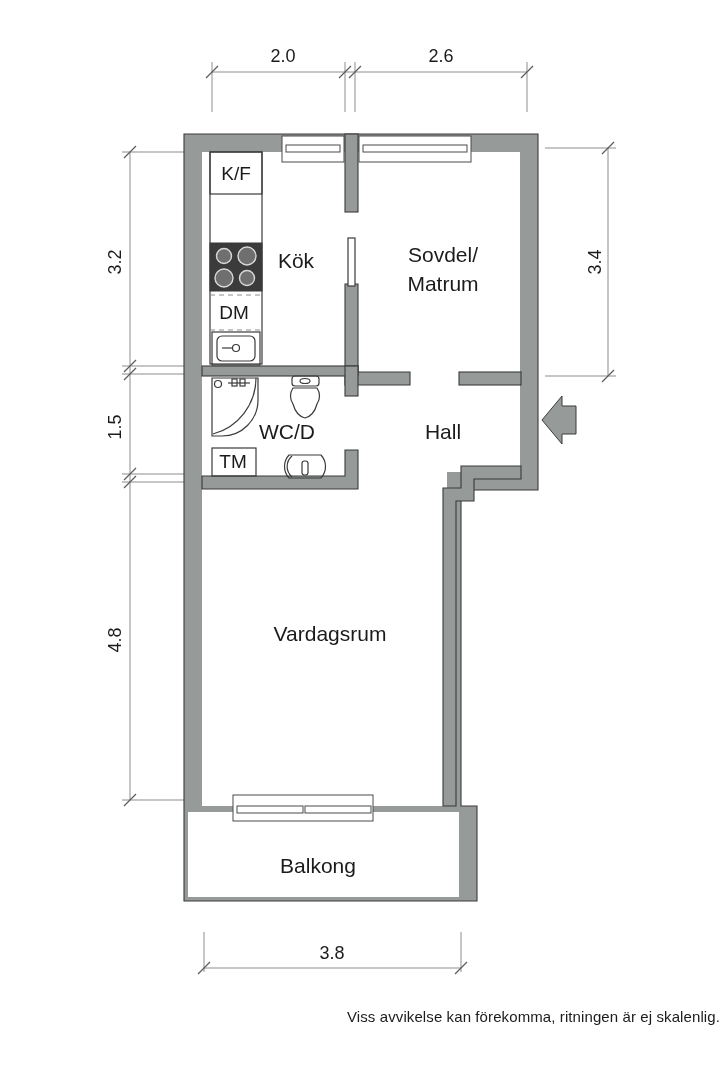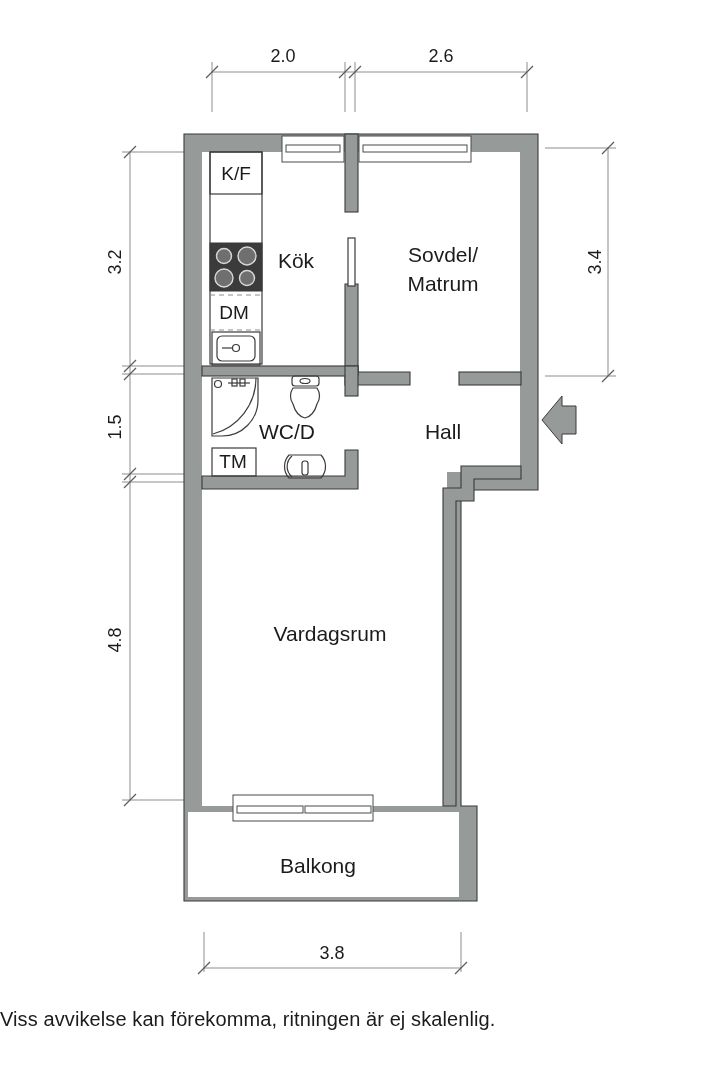--- a/index.html
+++ b/index.html
@@ -56,23 +56,23 @@
     font-size: 18px;
     fill: #1b1b1b;
     text-anchor: middle;
     dominant-baseline: middle;
   }
   .footer-note {
     position: absolute;
     left: 0;
     top: 1008px;
     width: 720px;
-    text-align: left;
-    font-family: "Liberation Sans", sans-serif;
-    font-size: 20px;
+    text-align: right;
+    font-family: "Liberation Sans", sans-serif;
+    font-size: 15px;
     color: #1b1b1b;
     letter-spacing: 0.1px;
   }
 </style>
 </head>
 <body>
 
 <div id="plan-root">
 
   <svg class="floorplan" viewBox="0 0 720 1080">

